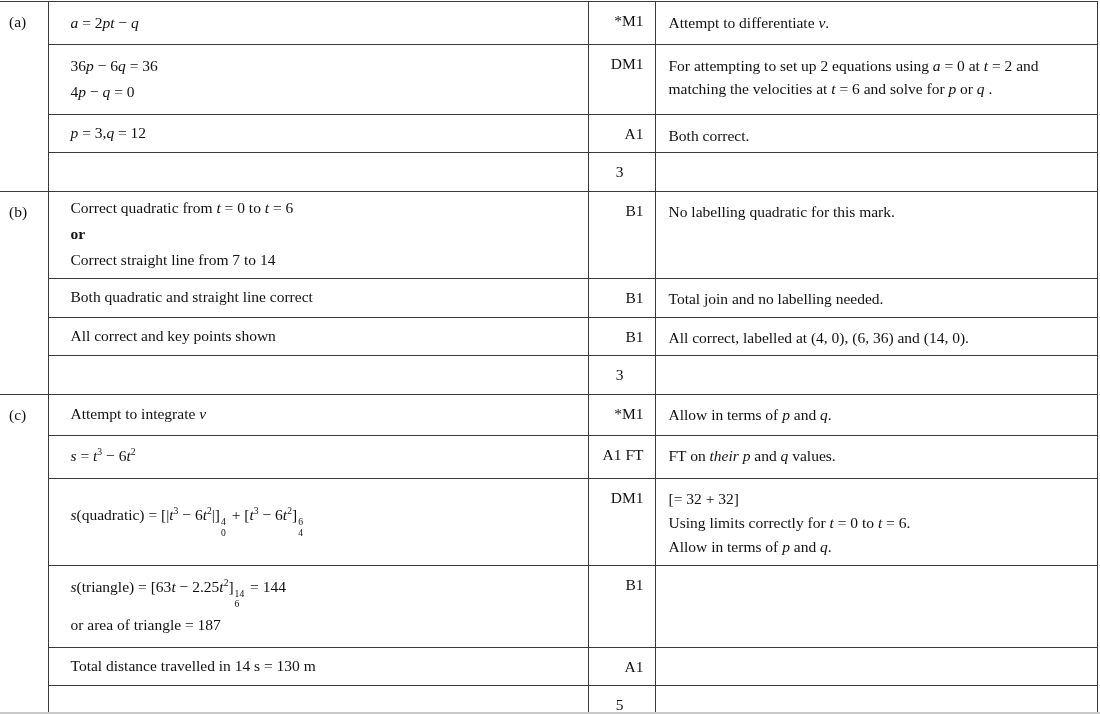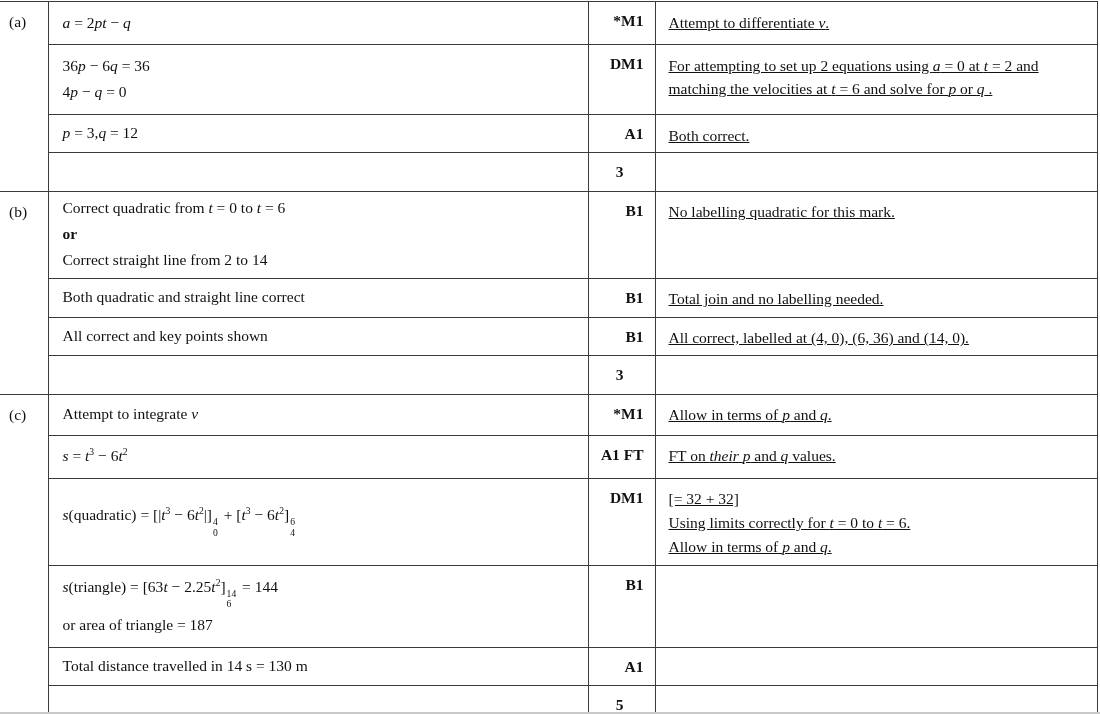--- a/index.html
+++ b/index.html
@@ -13,24 +13,24 @@
     width:1097px;margin-top:1px;
   }
   td{
     border:1px solid #3a3a3a;
     font-size:15.5px;line-height:1.35;
     vertical-align:top;overflow:hidden;
     padding:0;
   }
   td.part{border-left:none;padding:10px 4px 0 9px;}
   td.working{vertical-align:middle;padding:4px 8px 4px 14px;}
-  td.mark{font-weight:bold;text-align:right;padding:9px 11px 2px 2px;white-space:nowrap;}
+  td.mark{font-weight:normal;text-align:right;padding:9px 11px 2px 2px;white-space:nowrap;}
   td.mark.total{text-align:center;padding-right:6px;}
-  td.notes{padding:9px 12px 4px 13px;text-decoration:underline;}
-  .working .line{padding:2.5px 0;}
+  td.notes{padding:9px 12px 4px 13px;}
+  .working .line{padding:2.5px 0;margin-left:8px;}
   .notes .line{padding:1.5px 0;}
   sup,sub{font-size:0.62em;line-height:0;}
   .ss{
     display:inline-flex;flex-direction:column;align-items:flex-start;
     vertical-align:-0.55em;line-height:1.08;font-size:0.62em;margin-left:1px;margin-right:2px;
   }
   .bottom-edge{position:absolute;left:0;bottom:0;width:1100px;height:2px;background:#c9c9c9;}
 </style>
 </head>
 <body>
@@ -77,21 +77,21 @@
         <tr style="height: 39px;">
           <td class="working"></td>
           <td class="mark total">3</td>
           <td class="notes"></td>
         </tr>
         <tr style="height: 79px;">
           <td class="part" rowspan="4">(b)</td>
           <td class="working">
             <div class="line">Correct quadratic from <i>t</i> = 0 to <i>t</i> = 6</div>
             <div class="line"><b>or</b></div>
-            <div class="line">Correct straight line from 2 to 14</div>
+            <div class="line">Correct straight line from 7 to 14</div>
           </td>
           <td class="mark">B1</td>
           <td class="notes">
             <div class="line">No labelling quadratic for this mark.</div>
           </td>
         </tr>
         <tr style="height: 39px;">
           <td class="working">
             <div class="line">Both quadratic and straight line correct</div>
           </td>

